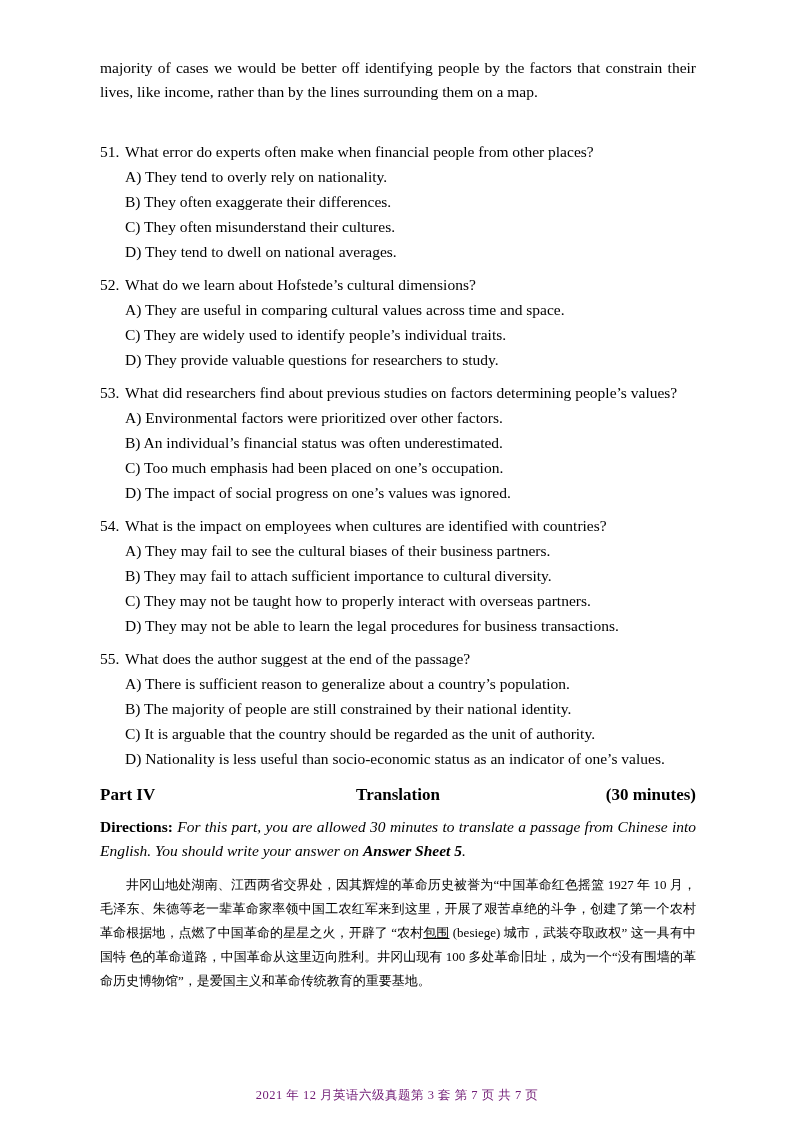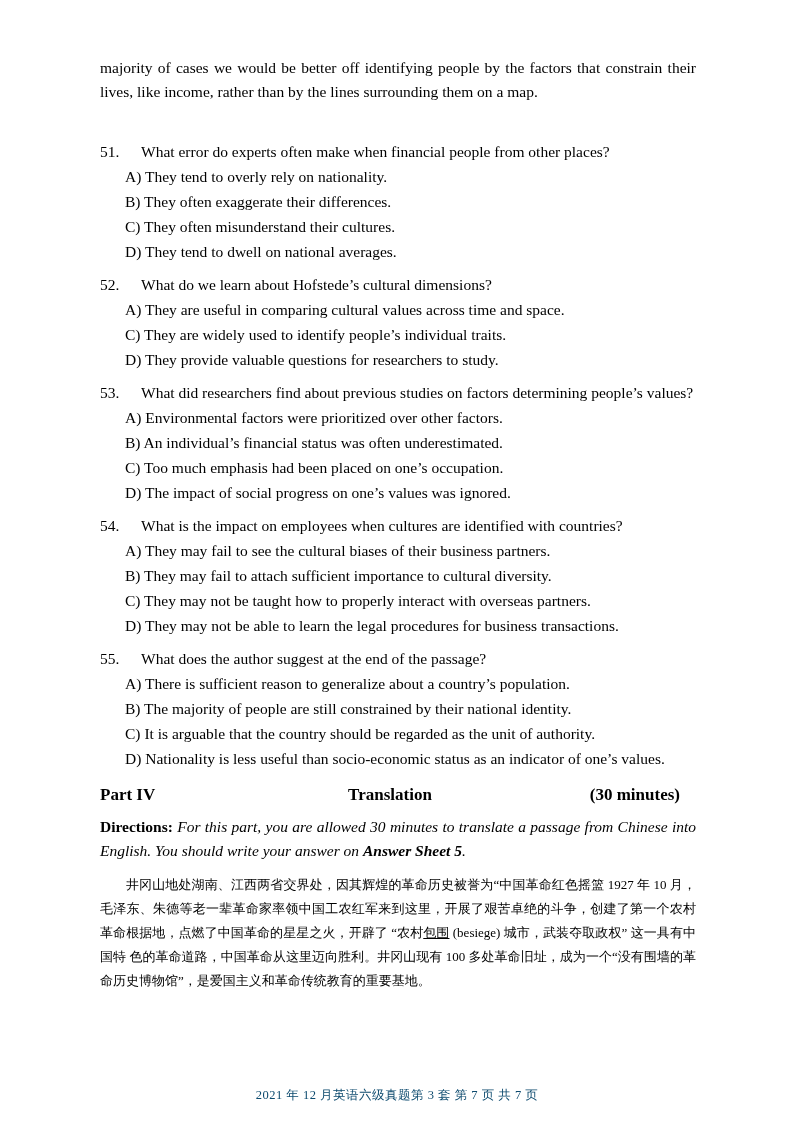--- a/index.html
+++ b/index.html
@@ -18,31 +18,31 @@
   }
   .intro{
     margin:0 0 35px 0;
     line-height:24px;
     text-align:justify;
   }
   .question{
     margin:0 0 8px 0;
     line-height:25px;
   }
-  .q-line{display:flex;gap:16px;}
+  .q-line{display:flex;}
   .q-num{width:25px;flex:none;}
   .q-text{flex:1;}
   .options{padding-left:25px;}
   .part-heading{
     display:grid;
     grid-template-columns:1fr auto 1fr;
     align-items:baseline;
     font-weight:bold;
     font-size:17px;
-    margin:14px 16px 10px 0;
+    margin:14px 0 10px 0;
   }
   .part-heading .ph-left{text-align:left;}
   .part-heading .ph-center{text-align:center;}
   .part-heading .ph-right{text-align:right;}
   .directions{
     margin:0 0 8px 0;
     line-height:24px;
     text-align:justify;
   }
   .directions .dir-label{font-weight:bold;font-style:normal;}
@@ -54,21 +54,21 @@
     line-height:24px;
     text-align:justify;
     text-indent:2em;
   }
   .cn-passage .ul{text-decoration:underline;}
   .footer{
     position:absolute;
     left:0;bottom:18px;width:100%;
     text-align:center;
     font-size:12.5px;
-    color:#0c4a6e;
+    color:#701a75;
     letter-spacing:.5px;
   }
 </style>
 </head>
 <body>
 
 <div class="page">
   <div class="content">
 
     <p class="intro">majority of cases we would be better off identifying people by the factors that constrain their lives, like income, rather than by the lines surrounding them on a map.</p>

